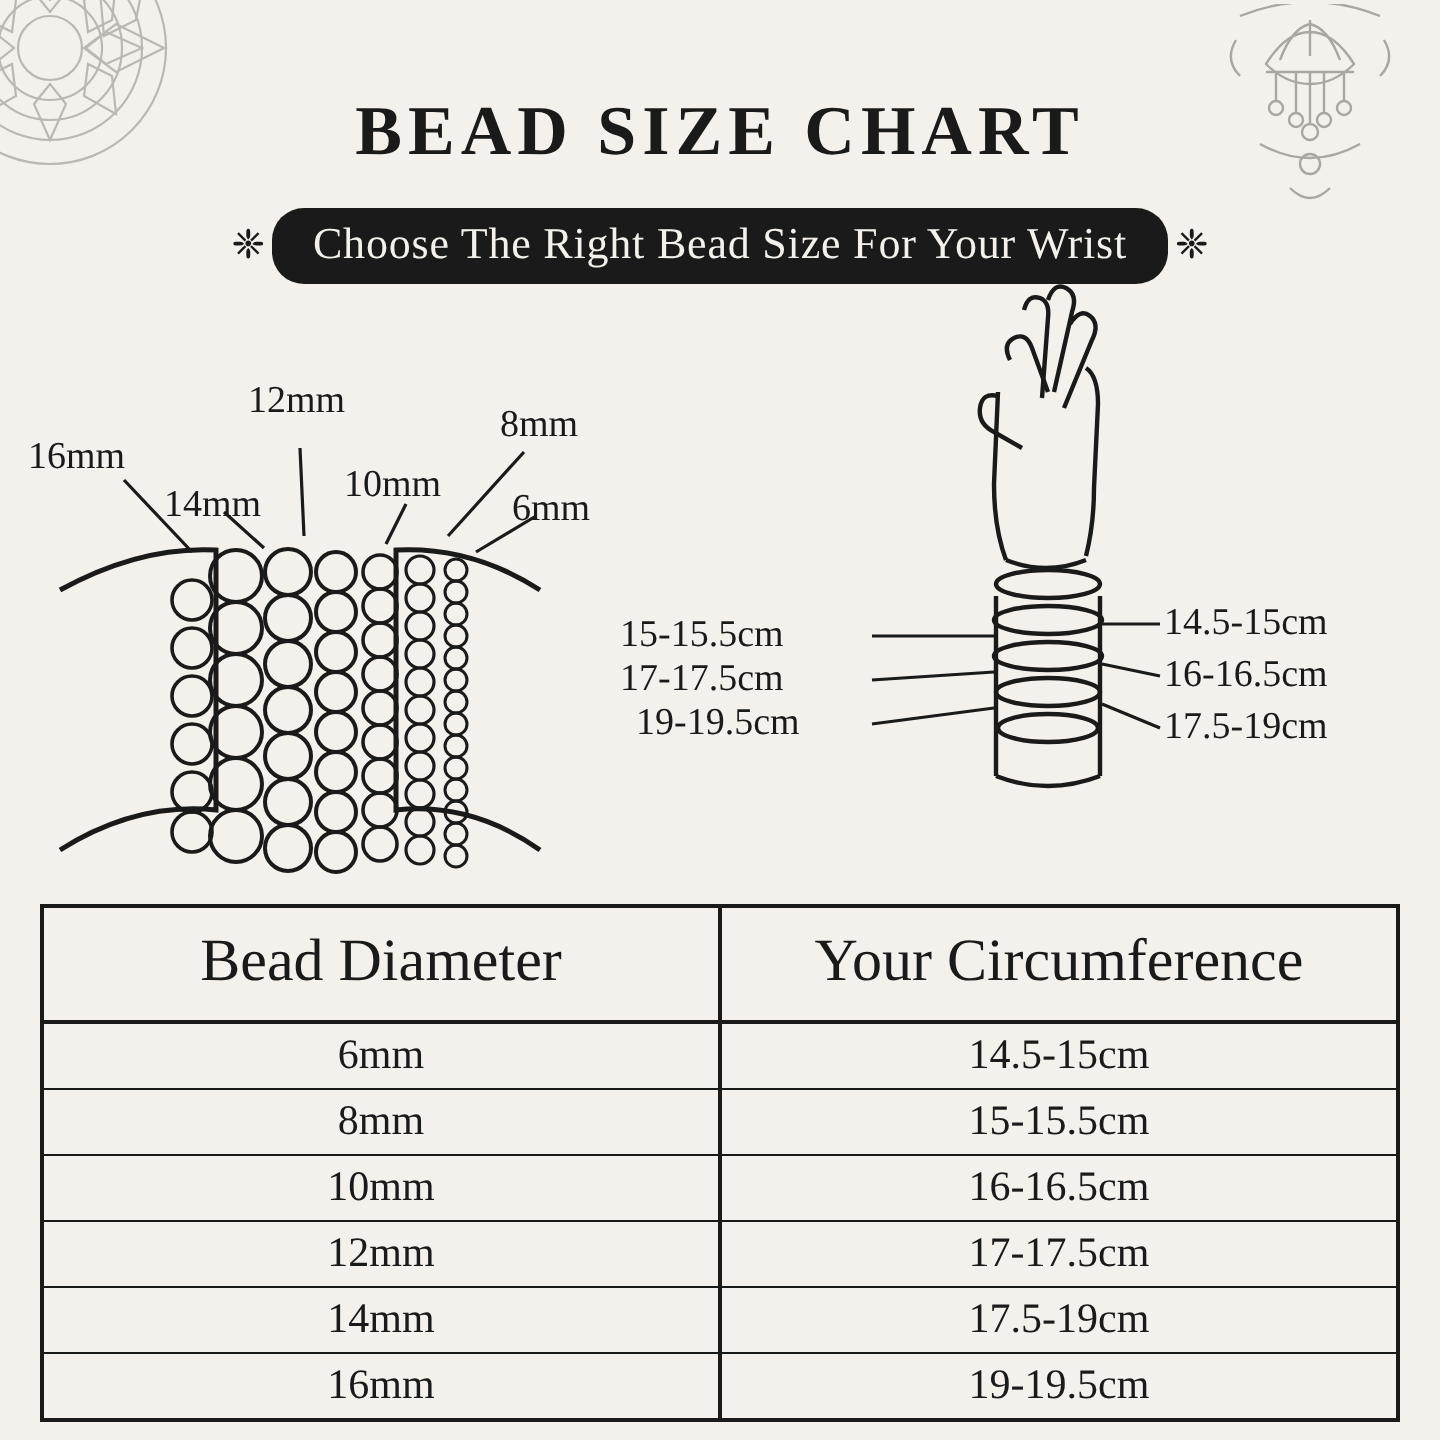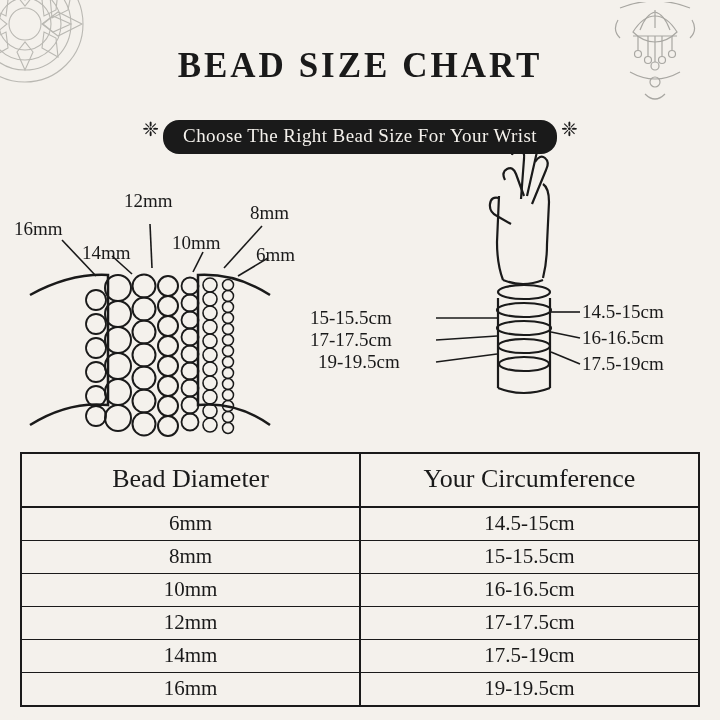--- a/index.html
+++ b/index.html
@@ -53,25 +53,24 @@
     width: 720px;
     display: flex;
     justify-content: center;
     align-items: center;
   }
   .banner {
     background: #1a1a1a;
     color: #f4f1ec;
     border-radius: 16px;
     padding: 5px 20px 7px 20px;
-    font-size: 19px;
+    font-size: 22px;
     letter-spacing: 0.4px;
     white-space: nowrap;
     font-family: "Liberation Serif", serif;
-    margin-top: 16px;
   }
   .flourish {
     font-size: 20px;
     color: #1a1a1a;
     padding: 0 4px;
     line-height: 1;
   }
 
   
   .diagram {
@@ -98,21 +97,21 @@
     width: 680px;
     border-collapse: collapse;
     border: 2px solid #1a1a1a;
   }
   .table td {
     border: 1px solid #1a1a1a;
     text-align: center;
     font-family: "Liberation Serif", serif;
   }
   .table .head td {
-    font-size: 26px;
+    font-size: 30px;
     padding: 10px 0 12px 0;
     border-bottom: 2px solid #1a1a1a;
   }
   .table .row td {
     font-size: 21px;
     padding: 3px 0 4px 0;
   }
   .col-left { width: 50%; border-right: 2px solid #1a1a1a !important; }
 </style>
 </head>

